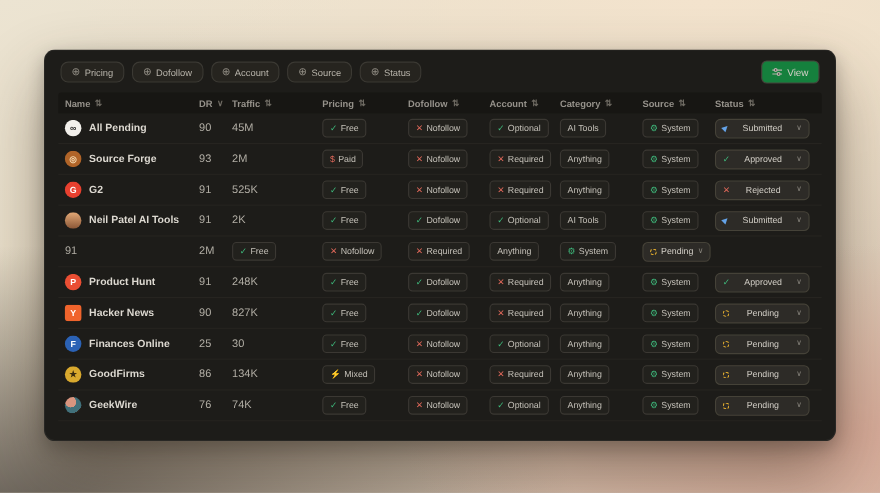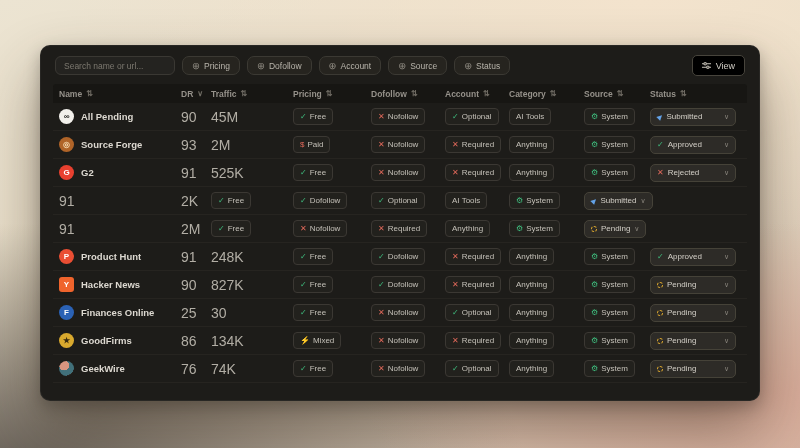--- a/index.html
+++ b/index.html
@@ -22,49 +22,48 @@
   .tabs{display:flex;gap:26px;padding:0 17px;height:29px;border-bottom:1px solid #2d2b27;align-items:stretch}
   .tab{font-size:10px;color:#8f8b82;display:flex;align-items:center;border-bottom:2px solid transparent;margin-bottom:-1px;padding:0 2px;cursor:pointer;white-space:nowrap}
   .tab.active{color:#eae6de;border-bottom-color:#d4732a}
   
   .toolbar{display:flex;align-items:center;gap:7px;padding:9px 14px 8px}
   .search{width:102px;height:17px;background:#242320;border:1px solid #3a3833;border-radius:6px;color:#d5d1c9;font-size:8.5px;padding:0 8px;outline:none;font-family:"Liberation Sans",sans-serif}
   .search::placeholder{color:#7c786f}
   .chip{display:inline-flex;align-items:center;gap:4px;height:17px;padding:0 9px;background:#26241f;border:1px solid #3b3933;border-radius:7px;font-size:8.5px;color:#b8b4ab;cursor:pointer;white-space:nowrap}
   .chip-ic{color:#8f8b82;font-size:9.5px;line-height:1}
   .spacer{flex:1}
-  .view-btn{display:inline-flex;align-items:center;gap:5px;height:19px;padding:0 9px;background:#000000;border:1px solid #47443c;border-radius:5px;font-size:9px;color:#d2cec6;cursor:pointer}
+  .view-btn{display:inline-flex;align-items:center;gap:5px;height:19px;padding:0 9px;background:#15803d;border:1px solid #47443c;border-radius:5px;font-size:9px;color:#d2cec6;cursor:pointer}
   .view-btn svg{display:block}
   
   .table{margin:0 12px}
   .grid{display:grid;grid-template-columns:122px 30px 82px 78px 74px 64px 75px 66px 105px;align-items:center}
   .thead{background:#171613;height:19px;border-radius:3px 3px 0 0}
   .th{font-size:8.5px;color:#95918a;font-weight:bold;padding-left:6px;display:flex;gap:4px;align-items:center;white-space:nowrap}
   .sort{color:#6f6b63;font-size:8px;line-height:1}
   .row{height:27px;border-bottom:1px solid #262420}
   .cell{padding-left:6px;display:flex;align-items:center;min-width:0}
   .name-cell{gap:7px;font-size:9.5px;color:#ddd9d1;font-weight:bold;white-space:nowrap;overflow:hidden}
   .avatar{width:15px;height:15px;border-radius:50%;display:flex;align-items:center;justify-content:center;font-size:8px;font-weight:bold;flex:none;line-height:1}
-  .num{font-size:14px;color:#b2aea5}
+  .num{font-size:10px;color:#b2aea5}
   .badge{display:inline-flex;align-items:center;gap:3px;height:15px;padding:0 6px;border:1px solid #3b3833;border-radius:4px;background:#22211d;font-size:8px;color:#c4c0b8;white-space:nowrap}
   .ic{font-size:8px;line-height:1}
   .ic-send{display:inline-block;transform:rotate(-45deg);font-size:7px}
   .ic-pending{width:6px;height:6px;border:1px dashed #d9a62e;border-radius:50%;box-sizing:border-box}
   .status-btn{display:flex;align-items:center;gap:4px;width:86px;height:18px;padding:0 6px;background:#2d2b27;border:1px solid #454238;border-radius:5px;font-size:8px;color:#d3cfc7;cursor:pointer;box-sizing:border-box}
-  .status-btn .lbl{flex:1;text-align:left;white-space:nowrap}
+  .status-btn .lbl{flex:1;text-align:center;white-space:nowrap}
   .chev{color:#87837b;font-size:7px;line-height:1}
 </style>
 </head>
 <body>
 
 <div class="card">
 
 
   <div class="toolbar">
-    <input class="search" placeholder="Search name or url..." style="">
     <div class="chip">
         <span class="chip-ic">⊕</span>
         <span>Pricing</span>
       </div>
     <div class="chip">
         <span class="chip-ic">⊕</span>
         <span>Dofollow</span>
       </div>
     <div class="chip">
         <span class="chip-ic">⊕</span>
@@ -261,20 +260,24 @@
     <div class="cell">
       <div class="status-btn">
         <span class="ic" style="color: rgb(224, 104, 90);">✕</span>
         <span class="lbl">Rejected</span>
         <span class="chev">∨</span>
       </div>
     </div>
   </div>
 
   <div class="grid row">
+    <div class="cell name-cell">
+      <span class="avatar" style="background: linear-gradient(rgb(226, 168, 118), rgb(138, 86, 54)); color: rgb(255, 255, 255);"></span>
+      <span>Neil Patel AI Tools</span>
+    </div>
     <div class="cell num">91</div>
     <div class="cell num">2K</div>
     <div class="cell">
             <span class="badge">
               <span class="ic" style="color: rgb(63, 191, 127);">✓</span>
               <span>Free</span>
             </span>
           </div>
     <div class="cell">
             <span class="badge">

